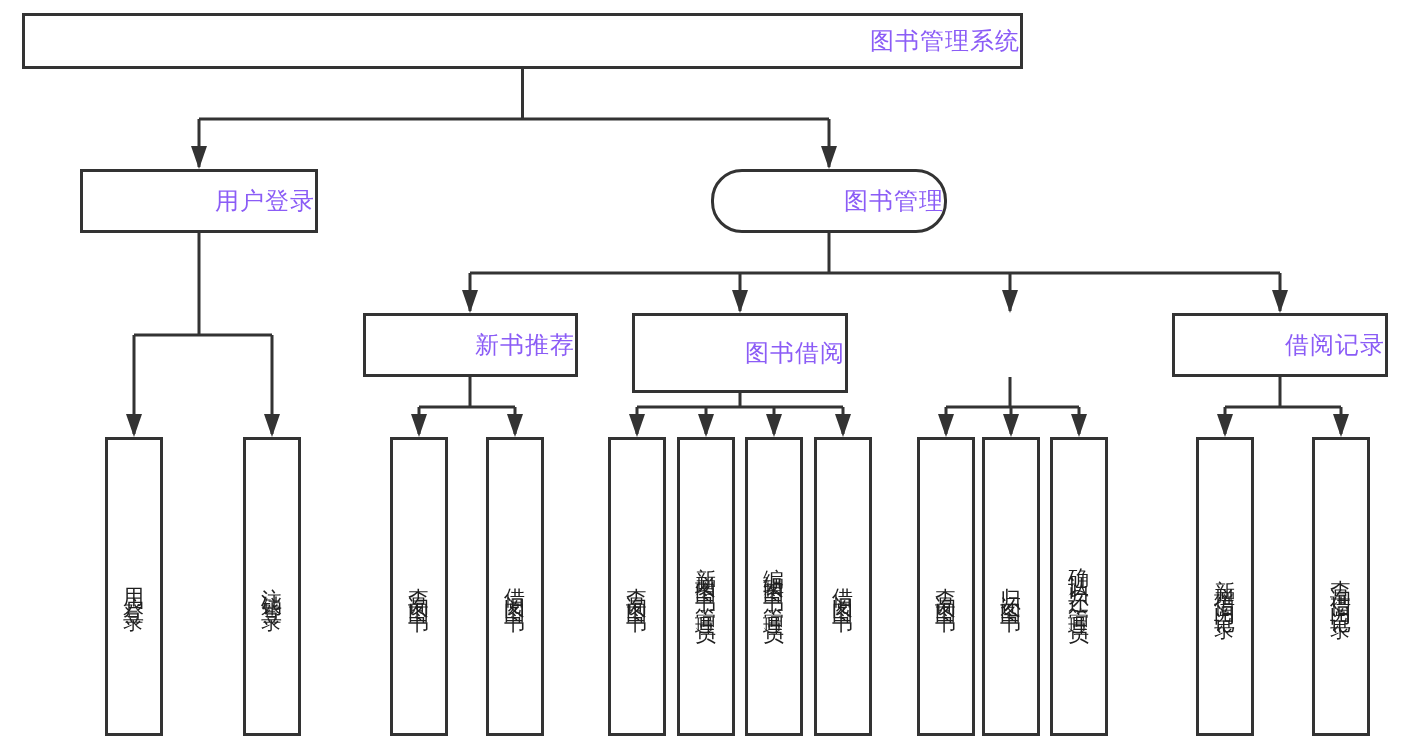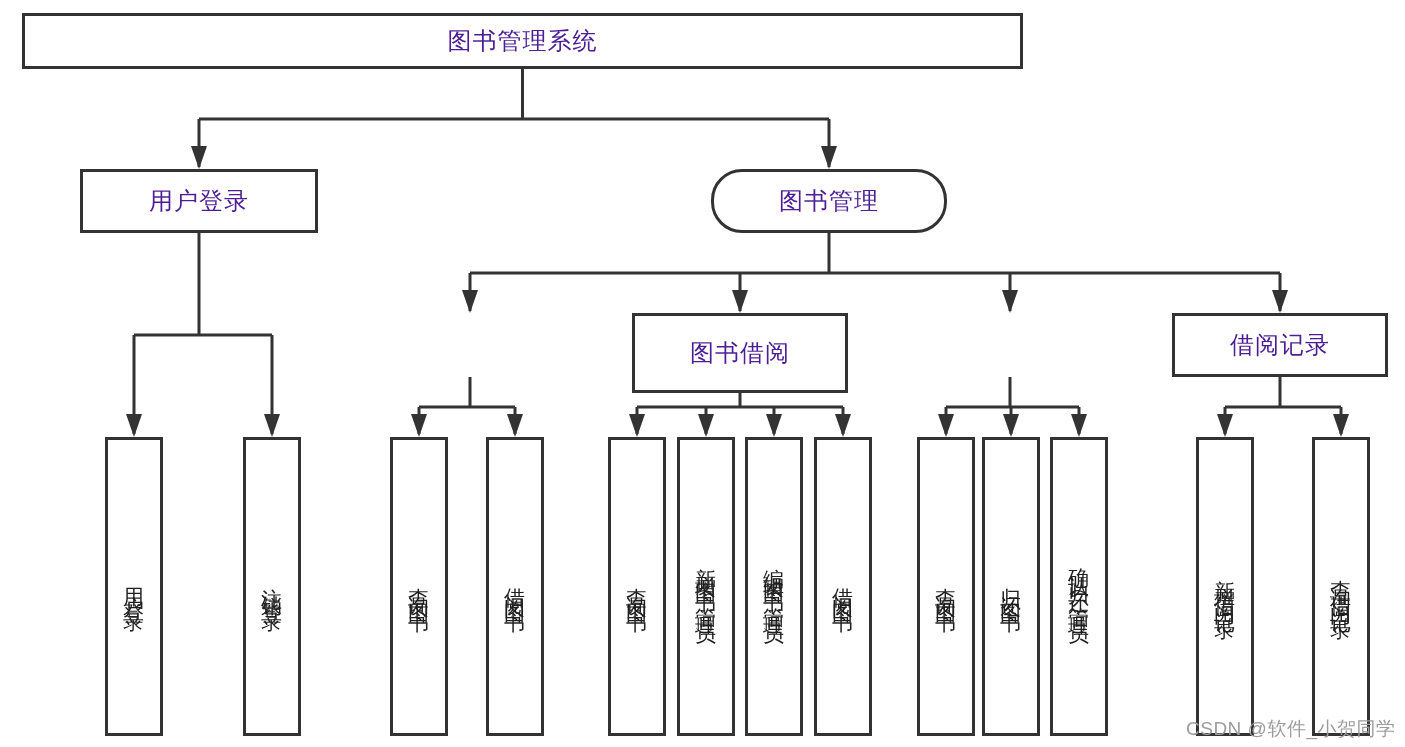--- a/index.html
+++ b/index.html
@@ -3,22 +3,22 @@
 <meta charset="utf-8">
 <style>
   html,body{margin:0;padding:0;background:#ffffff;}
   .canvas{
     position:relative;width:1405px;height:747px;background:#ffffff;overflow:hidden;
     font-family:"Liberation Sans", sans-serif;
   }
   svg.wires{position:absolute;left:0;top:0;z-index:1;}
   .hbox{
     position:absolute;box-sizing:border-box;border:3px solid #333333;background:#ffffff;
-    display:flex;align-items:center;justify-content:center;z-index:2;
-    font-size:24px;color:#4c1d95;letter-spacing:1px;white-space:nowrap;
+    display:flex;align-items:center;justify-content:flex-end;z-index:2;
+    font-size:24px;color:#8b5cf6;letter-spacing:1px;white-space:nowrap;
   }
   .leaf{
     position:absolute;box-sizing:border-box;border:3px solid #333333;background:#ffffff;
     width:58px;height:299px;top:437px;display:flex;align-items:center;justify-content:center;
     z-index:2;
   }
   .leaf span{
     writing-mode:vertical-rl;text-orientation:mixed;
     font-size:21px;letter-spacing:8px;color:#1f1f1f;line-height:1;
   }
@@ -86,20 +86,23 @@
     <span>图书管理系统</span>
   </div>
 
   <div class="hbox" style="left:80px;top:169px;width:238px;height:64px;">
     <span>用户登录</span>
   </div>
   <div class="hbox" style="left:711px;top:169px;width:236px;height:64px;border-radius:31px;">
     <span>图书管理</span>
   </div>
 
+  <div class="hbox" style="left:363px;top:313px;width:215px;height:64px;">
+    <span>新书推荐</span>
+  </div>
   <div class="hbox" style="left:632px;top:313px;width:216px;height:80px;">
     <span>图书借阅</span>
   </div>
   <div class="hbox" style="left:1172px;top:313px;width:216px;height:64px;">
     <span>借阅记录</span>
   </div>
 
   <div class="leaf" style="left:105px;">
     <span>用户登录</span>
   </div>
@@ -137,15 +140,14 @@
     <span>确认归还（管理员）</span>
   </div>
 
   <div class="leaf" style="left:1196px;">
     <span>新增借阅记录</span>
   </div>
   <div class="leaf" style="left:1312px;">
     <span>查询借阅记录</span>
   </div>
 
-  <div class="watermark">CSDN @软件_小贺同学</div>
 
 </div>
 
 </body></html>

